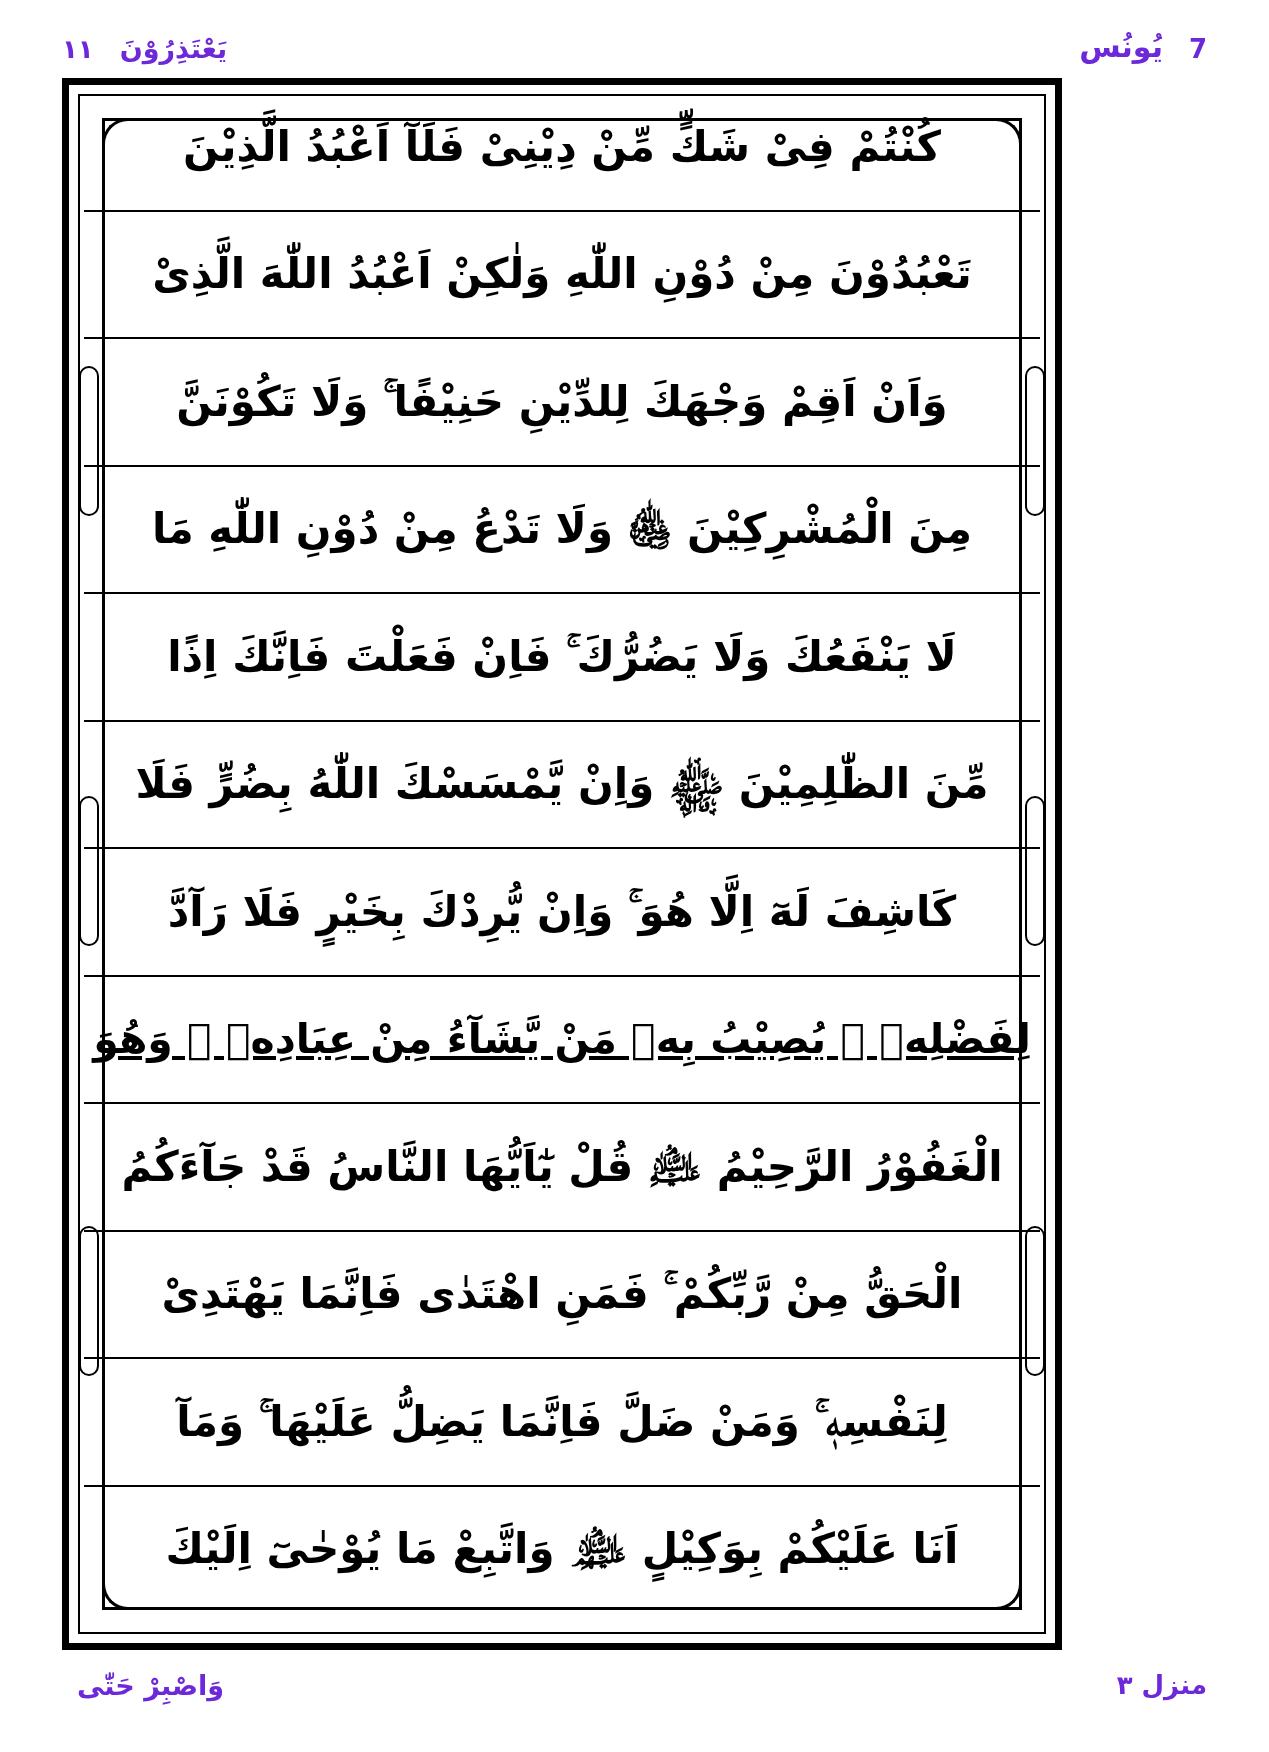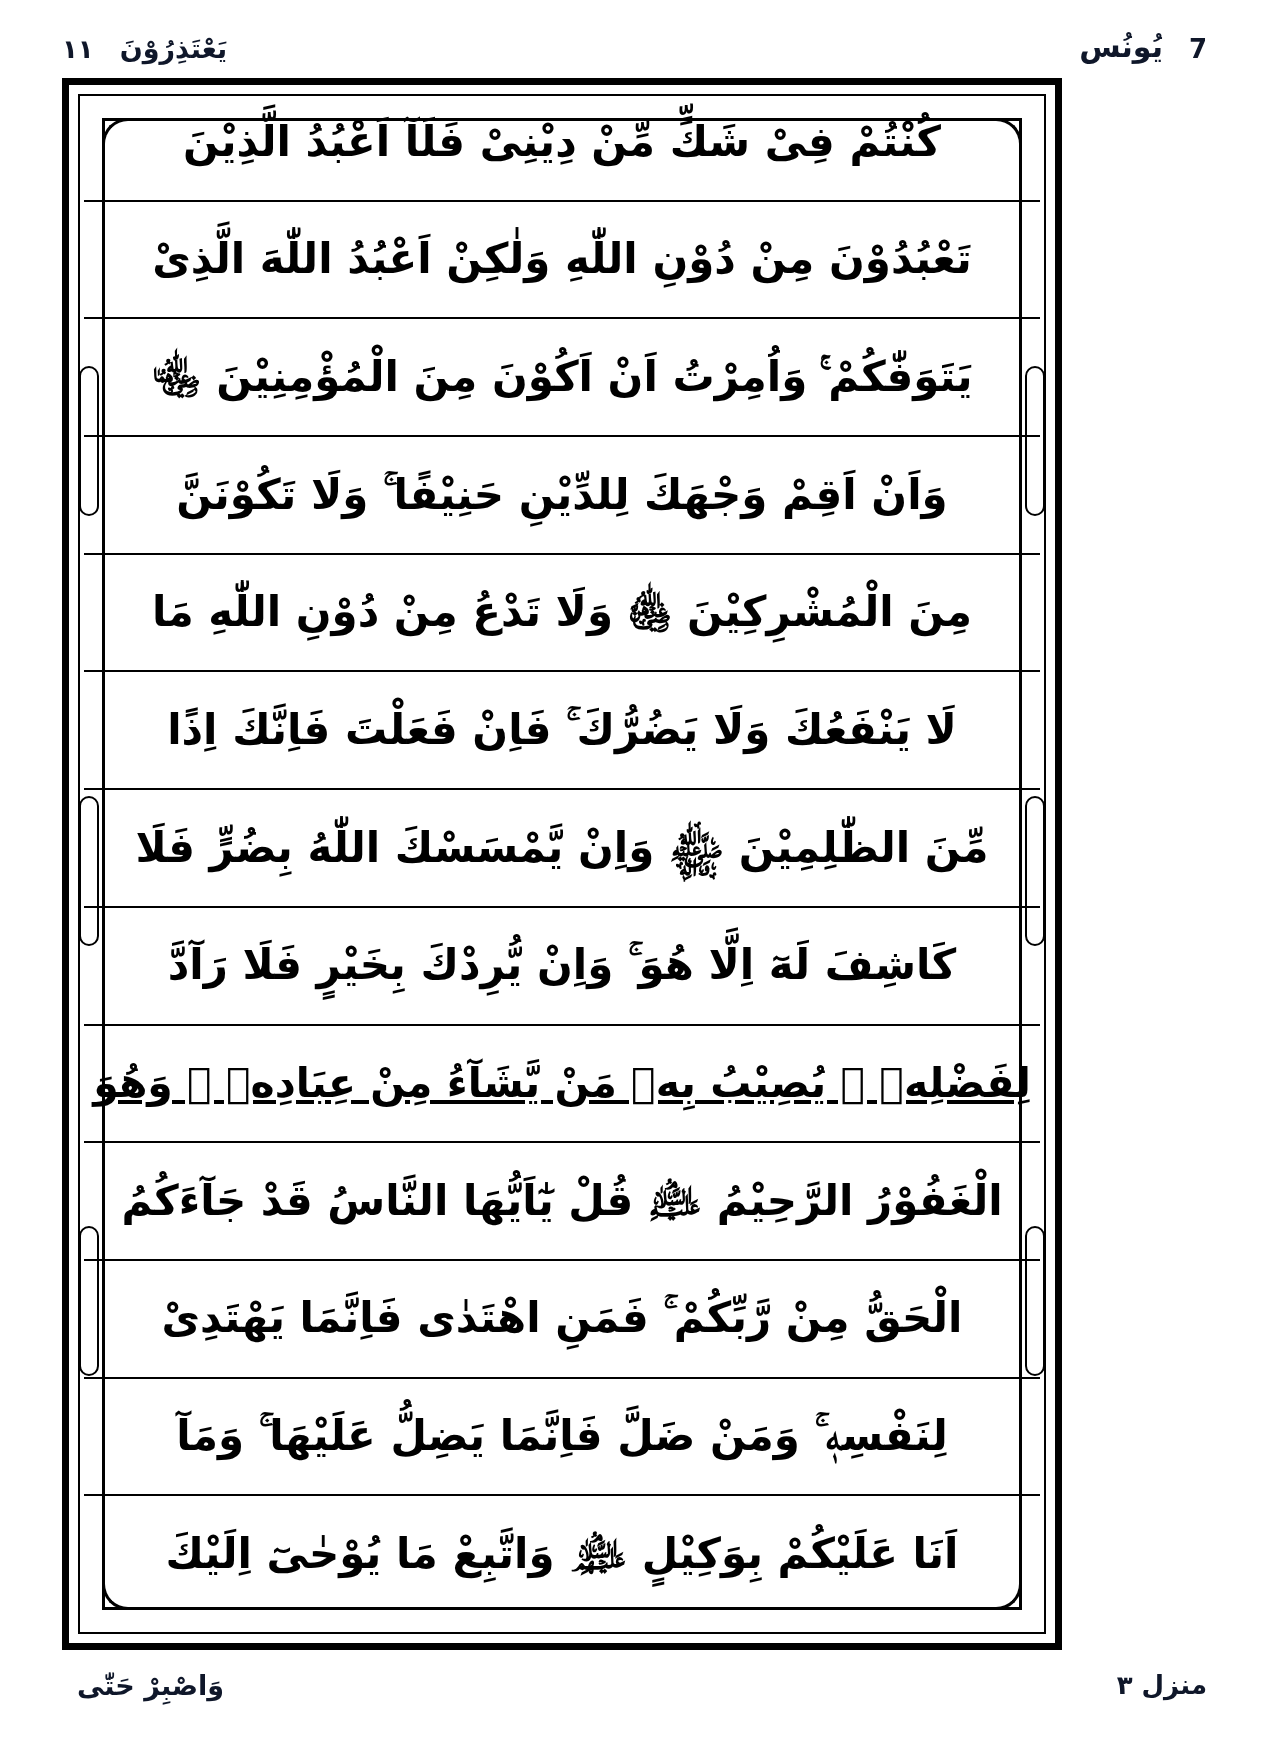--- a/index.html
+++ b/index.html
@@ -28,21 +28,21 @@
     justify-content: space-between;
     padding: 0 62px;
     box-sizing: border-box;
     direction: rtl;
   }
   .header-row { top: 18px; }
   .footer-row { top: 1672px; align-items: flex-start; }
 
   .marg-text {
     font-family: "DejaVu Sans", sans-serif;
-    color: #0f172a;
+    color: #6d28d9;
     white-space: nowrap;
     line-height: 1;
   }
   .surah-name { font-size: 30px; font-weight: bold; }
   .juz-num   { font-size: 26px; font-weight: bold; }
   .catch-top { font-size: 27px; font-weight: bold; margin-top: 17px; }
   .catch-bottom { font-size: 27px; font-weight: bold; margin-left: 15px; }
   .manzil { font-size: 26px; font-weight: bold; }
 
   .header-left-group, .footer-right-group {
@@ -181,23 +181,20 @@
   </div>
 
   <div class="lines">
     <div class="ayah-line">
       <div class="ayah-text">كُنْتُمْ فِىْ شَكٍّ مِّنْ دِيْنِىْ فَلَآ اَعْبُدُ الَّذِيْنَ</div>
     </div>
     <div class="ayah-line">
       <div class="ayah-text">تَعْبُدُوْنَ مِنْ دُوْنِ اللّٰهِ وَلٰكِنْ اَعْبُدُ اللّٰهَ الَّذِىْ</div>
     </div>
     <div class="ayah-line">
-      <div class="ayah-text">يَتَوَفّٰكُمْ ۚ وَاُمِرْتُ اَنْ اَكُوْنَ مِنَ الْمُؤْمِنِيْنَ ﵄</div>
-    </div>
-    <div class="ayah-line">
       <div class="ayah-text">وَاَنْ اَقِمْ وَجْهَكَ لِلدِّيْنِ حَنِيْفًا ۚ وَلَا تَكُوْنَنَّ</div>
     </div>
     <div class="ayah-line">
       <div class="ayah-text">مِنَ الْمُشْرِكِيْنَ ﵅ وَلَا تَدْعُ مِنْ دُوْنِ اللّٰهِ مَا</div>
     </div>
     <div class="ayah-line">
       <div class="ayah-text">لَا يَنْفَعُكَ وَلَا يَضُرُّكَ ۚ فَاِنْ فَعَلْتَ فَاِنَّكَ اِذًا</div>
     </div>
     <div class="ayah-line">
       <div class="ayah-text">مِّنَ الظّٰلِمِيْنَ ﵆ وَاِنْ يَّمْسَسْكَ اللّٰهُ بِضُرٍّ فَلَا</div>

